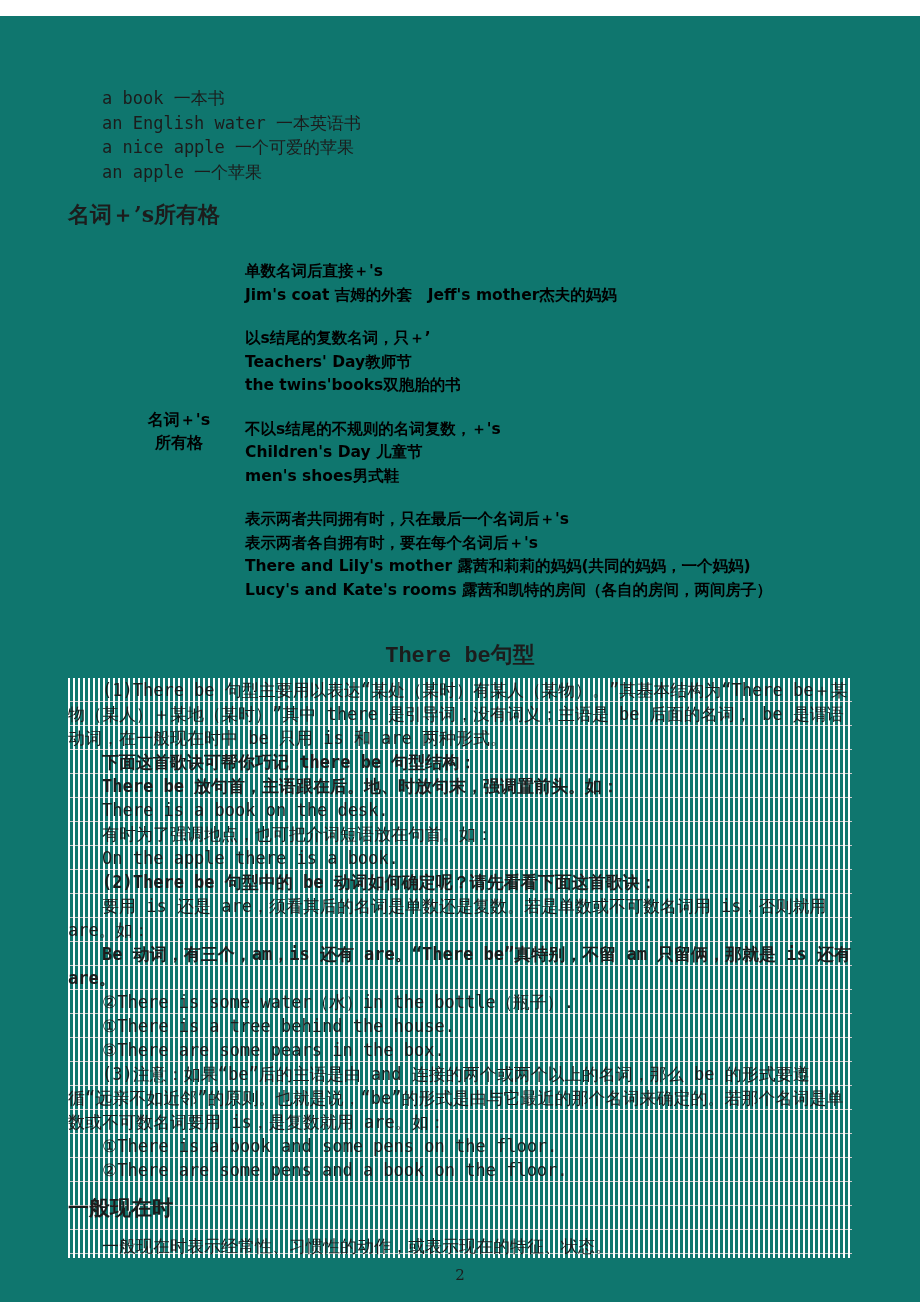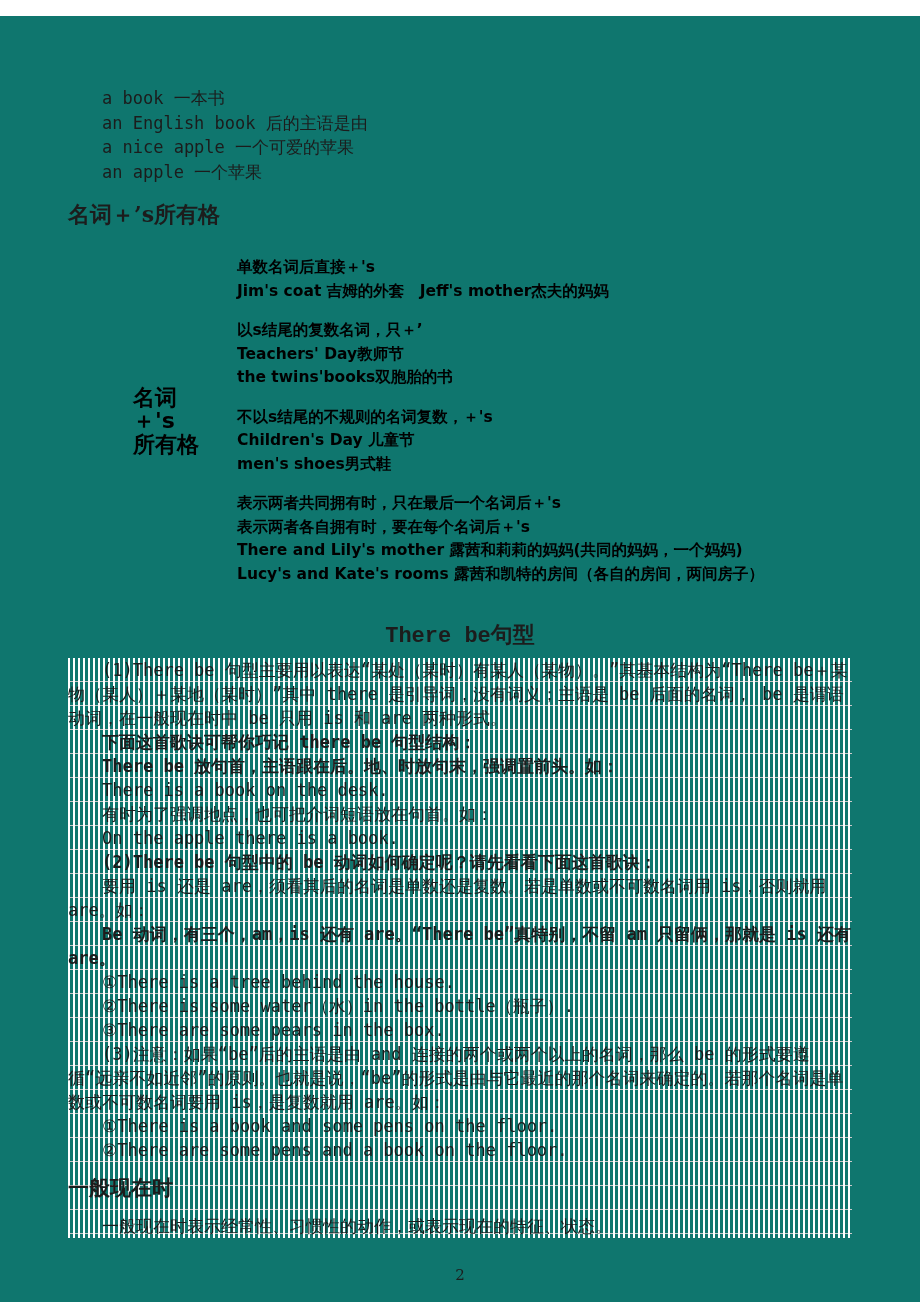--- a/index.html
+++ b/index.html
@@ -19,27 +19,27 @@
 
   .sec-title {
     text-align:left;
     font-size:22px; font-weight:bold;
     font-family:"DejaVu Serif","Liberation Serif",serif;
     margin:16px 0 16px 0;
   }
 
   table.poss { border-collapse:collapse; margin:0 auto; width:678px; }
   table.poss td {
-    border:4px solid #0f766e;
+    border:8px solid #0f766e;
     padding:6px 8px;
     font-family:"DejaVu Sans","Liberation Sans",sans-serif;
     font-weight:bold; font-size:15.5px; line-height:23.5px;
     color:#000; vertical-align:middle;
   }
-  table.poss td.hdr { width:84px; font-size:22px; }
+  table.poss td.hdr { width:84px; text-align:center; font-size:16px; }
   .tl { margin:0; }
 
   .tb-title {
     text-align:center;
     font-size:22px; font-weight:bold;
     font-family:Liberation Mono, monospace;
     margin:24px 0 8px 0;
   }
 
   
@@ -66,21 +66,21 @@
   }
 </style>
 </head>
 <body>
 
 <div class="page">
   <div class="content">
 
     <div class="intro">
       <div>a book 一本书</div>
-      <div>an English book 后的主语是由</div>
+      <div>an English water 一本英语书</div>
       <div>a nice apple 一个可爱的苹果</div>
       <div>an apple 一个苹果</div>
     </div>
 
     <div class="sec-title">名词＋’s所有格</div>
 
     <table class="poss">
       <tbody>
         <tr>
           <td class="hdr" rowspan="4">
@@ -122,22 +122,22 @@
     <div class="ruled">
       <p class="para">(1)There be 句型主要用以表达“某处（某时）有某人（某物）。”其基本结构为“There be＋某物（某人）＋某地（某时）”其中 there 是引导词，没有词义；主语是 be 后面的名词， be 是谓语动词，在一般现在时中 be 只用 is 和 are 两种形式。</p>
       <p class="para bold">下面这首歌诀可帮你巧记 there be 句型结构：</p>
       <p class="para bold">There be 放句首，主语跟在后。地、时放句末，强调置前头。如：</p>
       <p class="para">There is a book on the desk.</p>
       <p class="para">有时为了强调地点，也可把介词短语放在句首。如：</p>
       <p class="para">On the apple there is a book.</p>
       <p class="para bold">(2)There be 句型中的 be 动词如何确定呢？请先看看下面这首歌诀：</p>
       <p class="para">要用 is 还是 are，须看其后的名词是单数还是复数。若是单数或不可数名词用 is，否则就用 are。如：</p>
       <p class="para bold">Be 动词，有三个，am，is 还有 are。“There be”真特别，不留 am 只留俩，那就是 is 还有 are。</p>
+      <p class="para">②There is some water（水）in the bottle（瓶子）.</p>
       <p class="para">①There is a tree behind the house.</p>
-      <p class="para">②There is some water（水）in the bottle（瓶子）.</p>
       <p class="para">③There are some pears in the box.</p>
       <p class="para">(3)注意：如果“be”后的主语是由 and 连接的两个或两个以上的名词，那么 be 的形式要遵循“远亲不如近邻”的原则。也就是说，“be”的形式是由与它最近的那个名词来确定的。若那个名词是单数或不可数名词要用 is，是复数就用 are。如：</p>
       <p class="para">①There is a book and some pens on the floor.</p>
       <p class="para">②There are some pens and a book on the floor.</p>
 
       <div class="pt-title">一般现在时</div>
       <p class="para">一般现在时表示经常性、习惯性的动作，或表示现在的特征、状态。</p>
     </div>
 
   </div>

